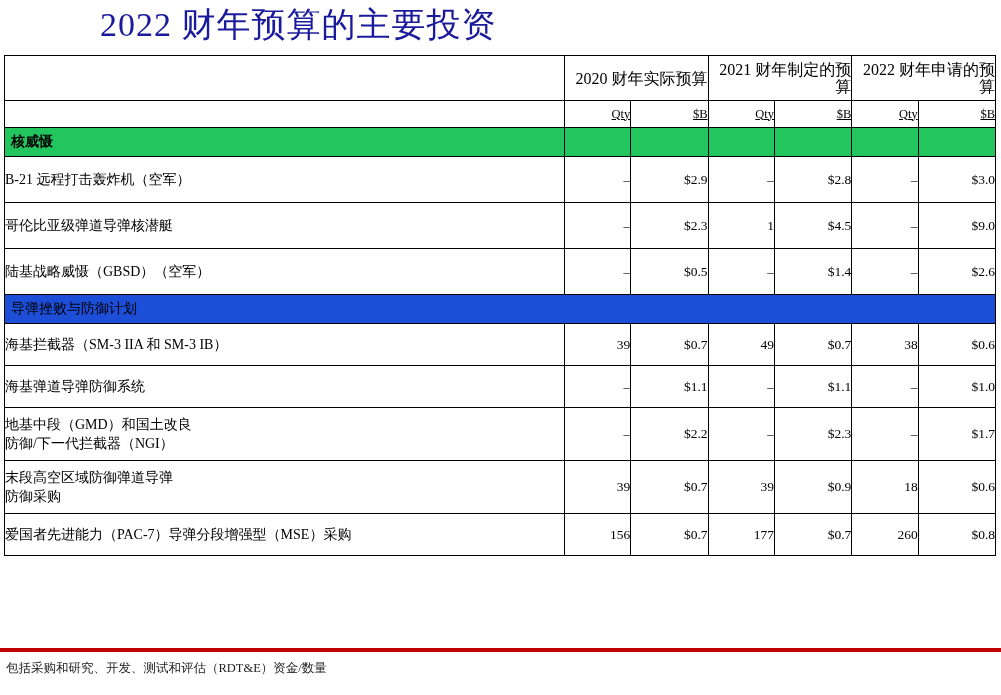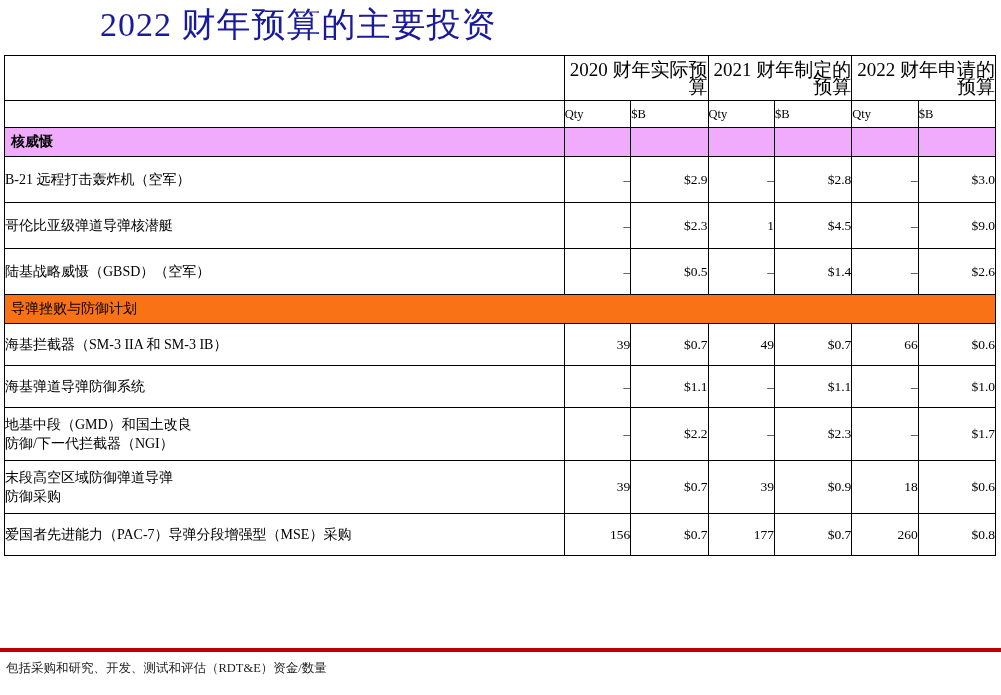--- a/index.html
+++ b/index.html
@@ -44,44 +44,45 @@
   
   col.c-name { width: 522px; }
   col.c-qty  { width: 62px; }
   col.c-amt  { width: 72px; }
 
   .hdr-group {
     height: 44px;
     text-align: right;
     padding: 3px 8px 3px 6px;
     font-weight: bold;
-    font-size: 19px;
+    font-size: 16px;
     line-height: 17px;
     vertical-align: top;
   }
   .hdr-sub {
     height: 26px;
-    text-align: left;
+    text-align: right;
     font-weight: bold;
     font-size: 12.5px;
+    text-decoration: underline;
   }
   .hdr-blank { background: #ffffff; }
 
   tr.section-gray td {
-    background: #f0abfc;
+    background: #22c55e;
     height: 28px;
   }
   tr.section-gray td.sec-label {
     font-weight: bold;
     font-size: 14px;
     padding-left: 6px;
     text-align: left;
   }
   tr.section-plain td {
-    background: #f97316;
+    background: #1d4ed8;
     height: 28px;
     border-left: none;
     border-right: none;
   }
   tr.section-plain td.sec-label {
     font-size: 14px;
     padding-left: 6px;
     text-align: left;
     border-left: 1px solid #000;
   }
@@ -204,21 +205,21 @@
       <td></td>
       <td></td>
       <td class="sec-pad"></td>
     </tr>
     <tr class="row-md">
       <td class="item">海基拦截器（SM-3 IIA 和 SM-3 IB）</td>
       <td class="num">39</td>
       <td class="num">$0.7</td>
       <td class="num">49</td>
       <td class="num">$0.7</td>
-      <td class="num">66</td>
+      <td class="num">38</td>
       <td class="num">$0.6</td>
     </tr>
     <tr class="row-md">
       <td class="item">海基弹道导弹防御系统</td>
       <td class="num">–</td>
       <td class="num">$1.1</td>
       <td class="num">–</td>
       <td class="num">$1.1</td>
       <td class="num">–</td>
       <td class="num">$1.0</td>

